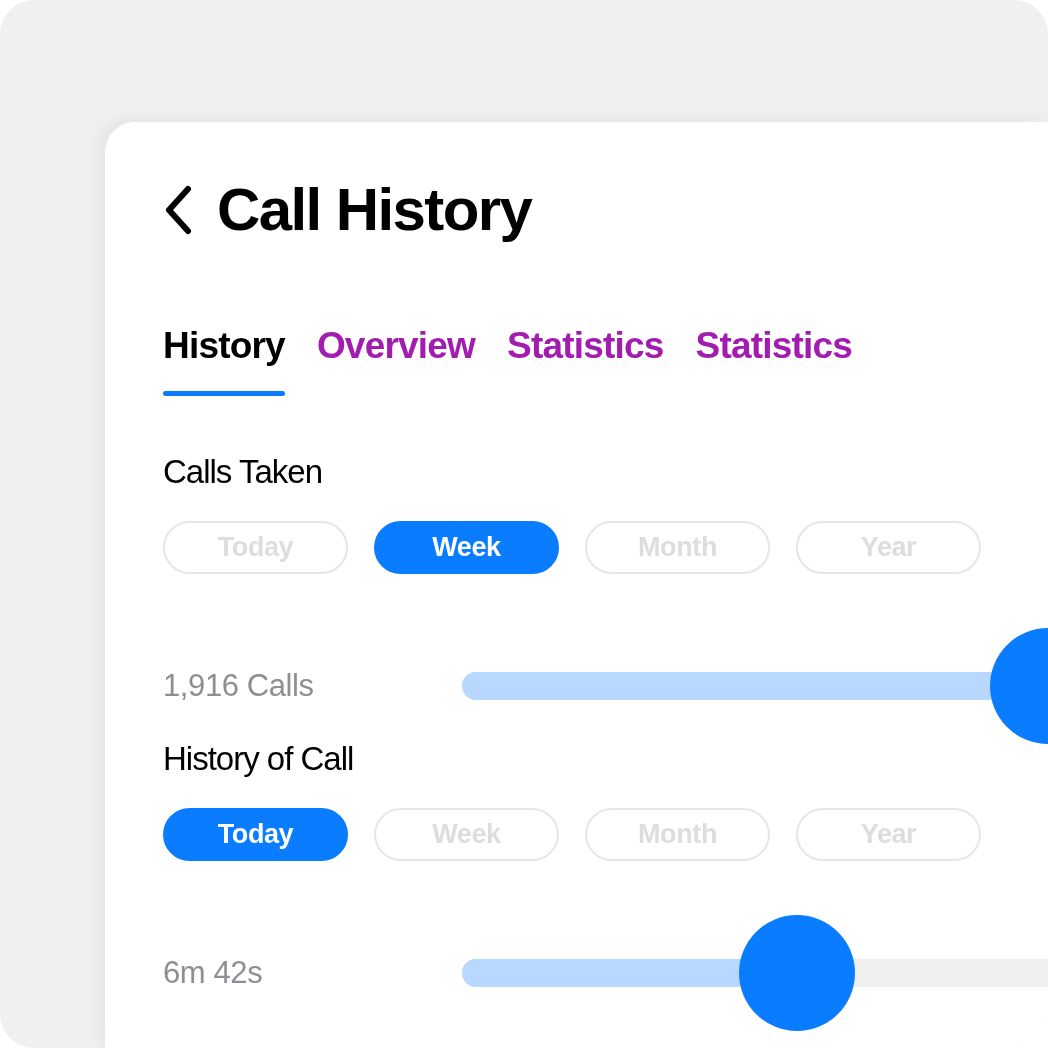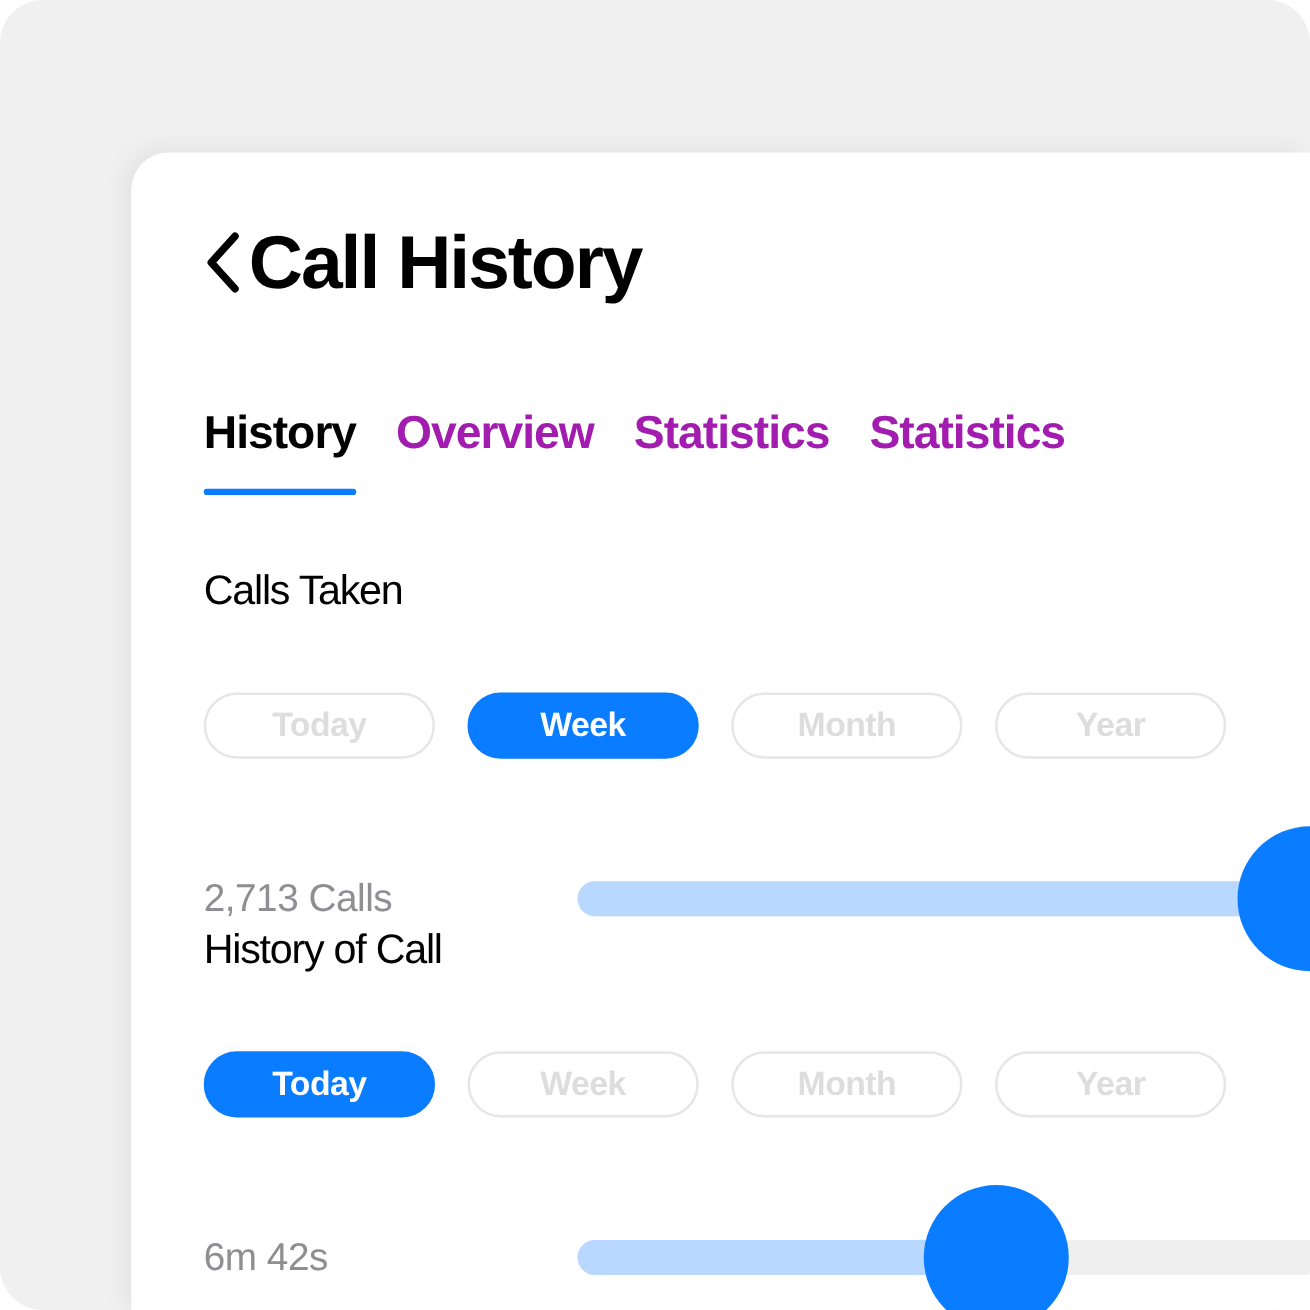--- a/index.html
+++ b/index.html
@@ -37,21 +37,21 @@
     box-shadow: -6px -3px 18px rgba(0,0,0,0.055);
   }
 
   
   #header {
     position: absolute;
     left: 58px;
     top: 58px;
     display: flex;
     align-items: center;
-    gap: 6px;
+    gap: 24px;
   }
   #back-chevron {
     width: 30px;
     height: 50px;
     display: block;
     flex: none;
     cursor: pointer;
   }
   #page-title {
     font-size: 60px;
@@ -124,21 +124,20 @@
     align-items: center;
     justify-content: center;
     font-size: 27px;
     font-weight: 700;
     letter-spacing: -0.4px;
     border: 2px solid #e6e6e6;
     background: #ffffff;
     color: #dddddd;
     cursor: pointer;
     flex: none;
-    margin-top: 33px;
   }
   .pill.selected {
     background: #0a7cff;
     border-color: #0a7cff;
     color: #ffffff;
   }
 
   
   .slider-row {
     position: relative;
@@ -212,21 +211,21 @@
       <div class="section-title">Calls Taken</div>
 
       <div class="pill-row">
         <div class="pill">Today</div>
         <div class="pill selected">Week</div>
         <div class="pill">Month</div>
         <div class="pill">Year</div>
       </div>
 
       <div class="slider-row">
-        <div class="slider-value">2,713 Calls</div>
+        <div class="slider-value">1,916 Calls</div>
         <div class="slider-track">
           <div class="slider-fill" style="width: 91%;"></div>
           <div class="slider-thumb" style="left: 91%;"></div>
         </div>
       </div>
     </div>
 
     <div class="section" id="section-length-of-call">
 
       <div class="section-title">History of Call</div>

